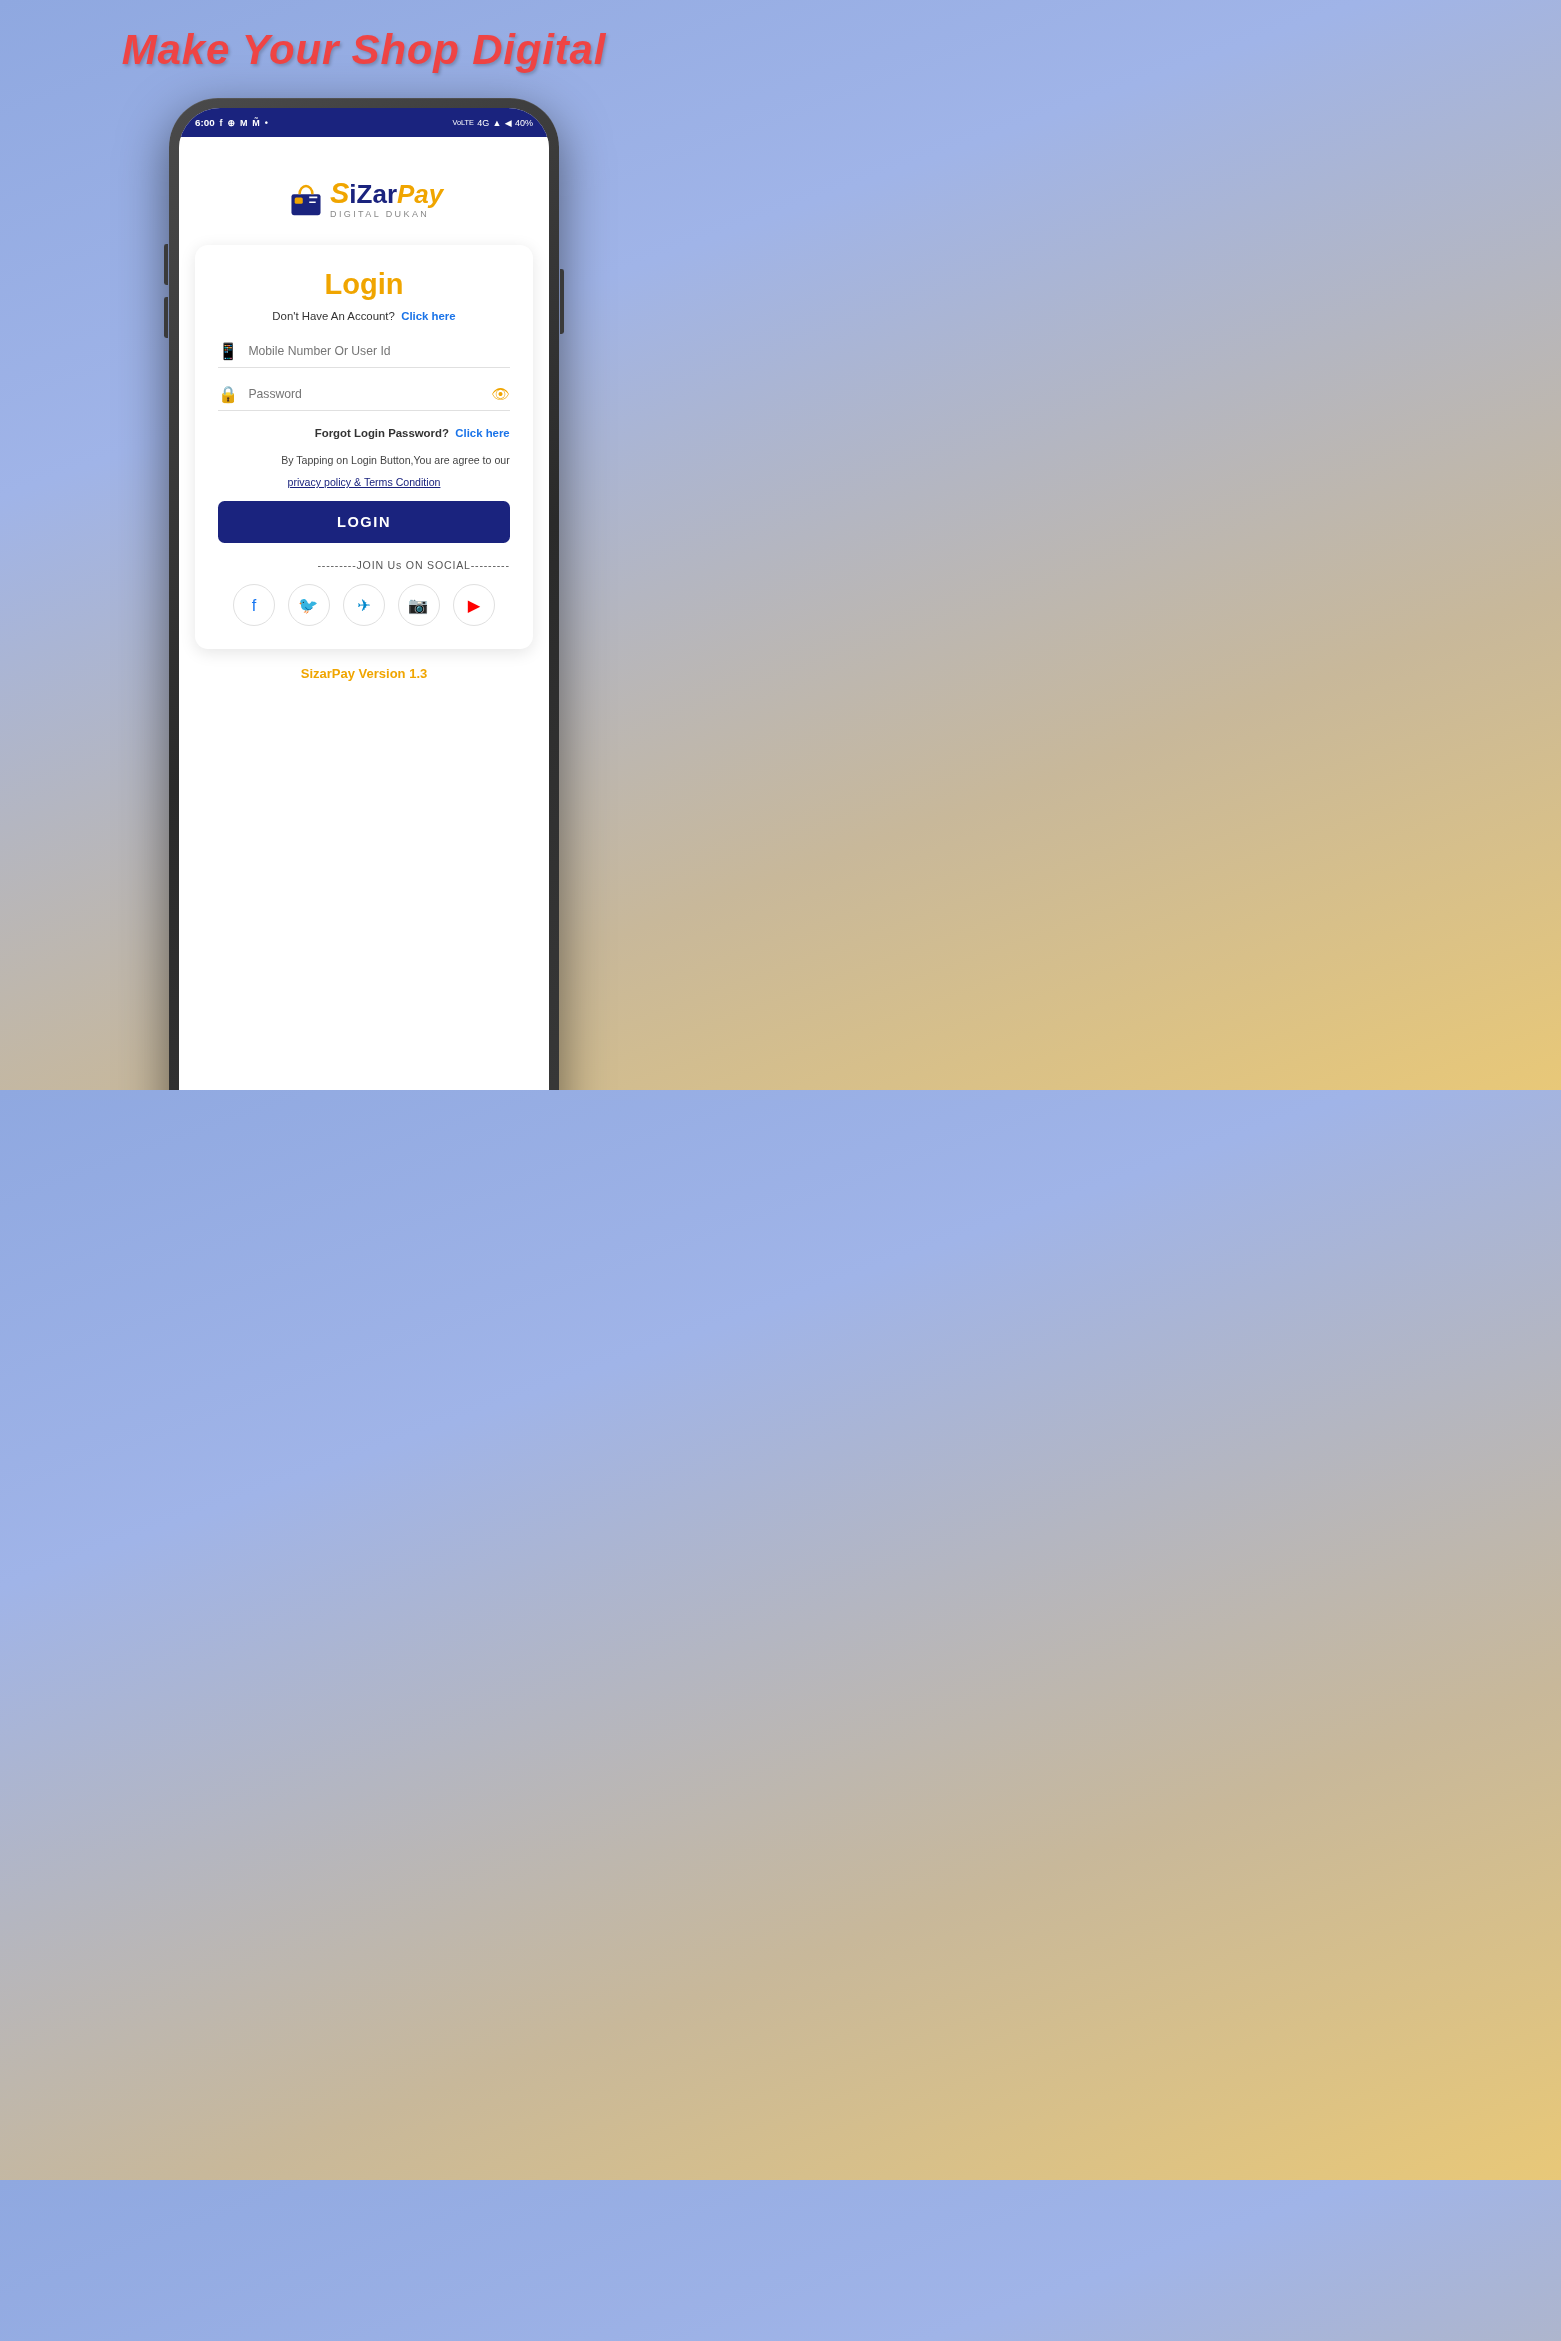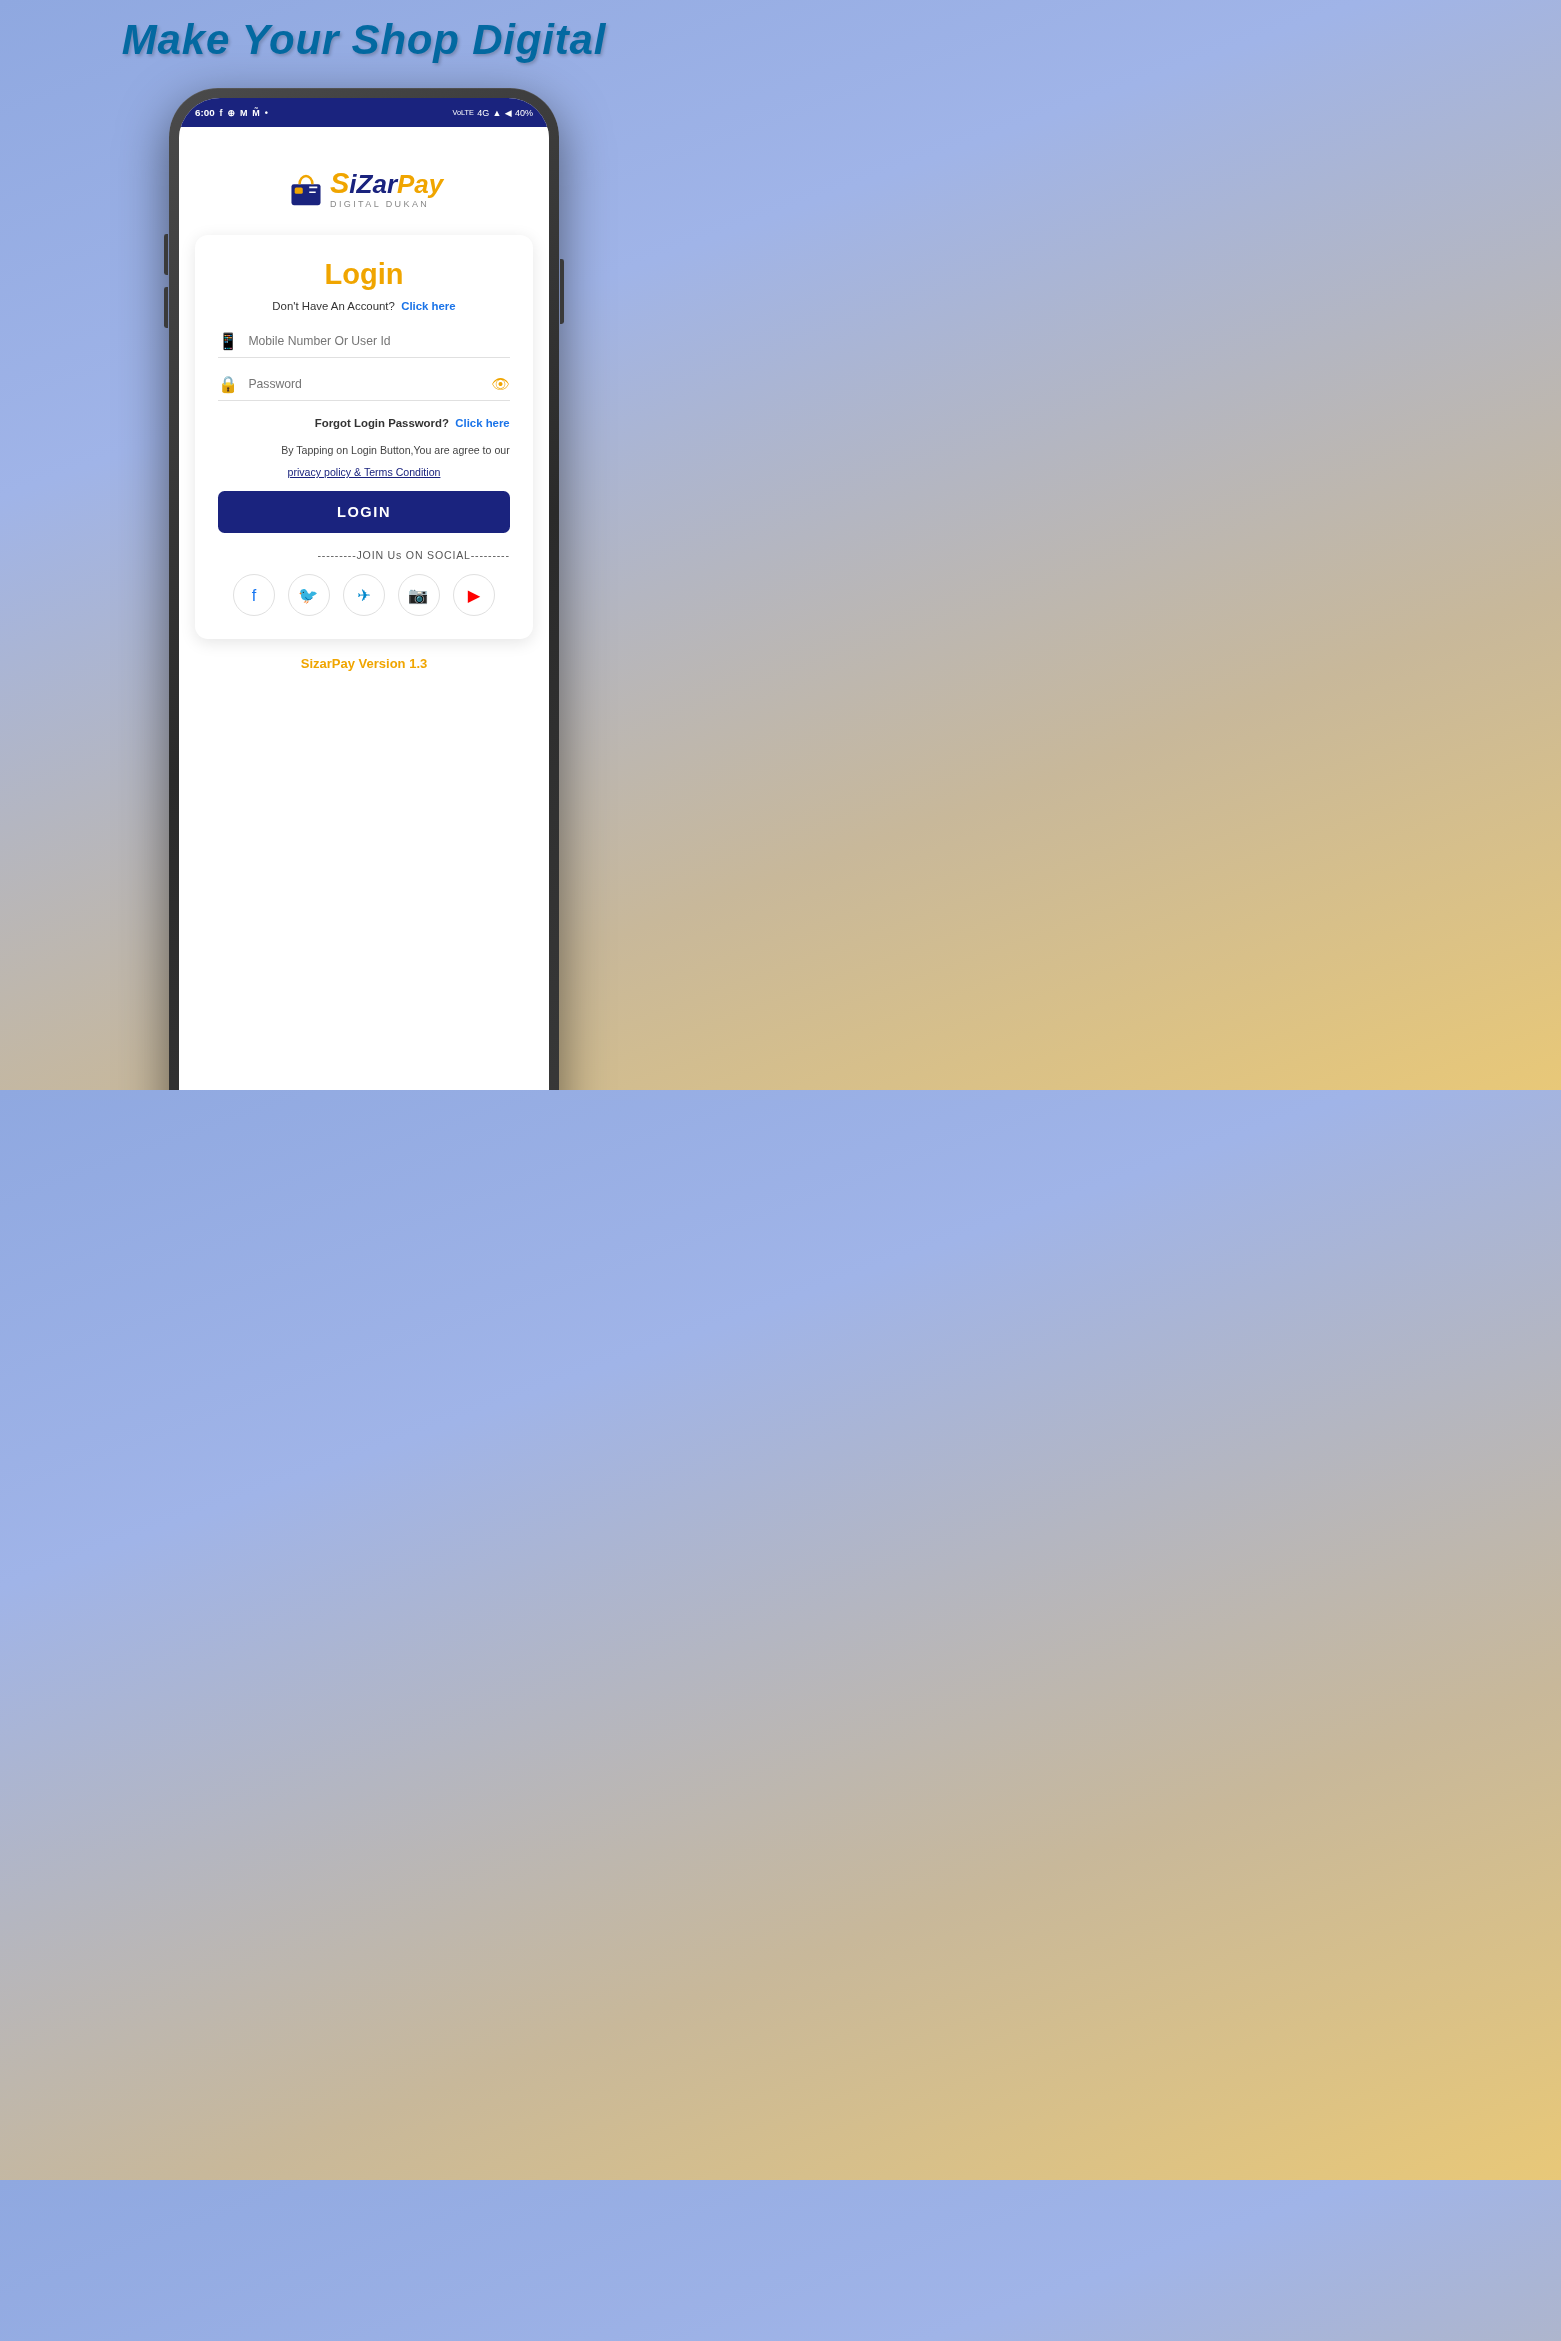--- a/index.html
+++ b/index.html
@@ -9,24 +9,24 @@
       height: 1090px;
       background: linear-gradient(160deg, #8fa8e0 0%, #a0b4e8 30%, #c8b89a 70%, #e8c878 100%);
       display: flex;
       flex-direction: column;
       align-items: center;
       font-family: Arial, sans-serif;
       overflow: hidden;
     }
 
     .page-title {
-      margin-top: 16px;
+      margin-top: 26px;
       font-size: 42px;
       font-weight: 900;
-      color: #0369a1;
+      color: #ef4444;
       text-align: center;
       font-family: Impact, 'Arial Black', sans-serif;
       letter-spacing: 0.8px;
       text-shadow: 1.6px 1.6px 3.3px rgba(0,0,0,0.2);
       font-style: italic;
     }
 
     .phone-wrapper {
       margin-top: 24.4px;
       position: relative;
@@ -120,21 +120,21 @@
       align-items: flex-start;
     }
 
     .logo-text-main {
       font-size: 26px;
       font-weight: bold;
       line-height: 1;
     }
 
     .logo-s { color: #f0a500; font-style: italic; font-size: 29px; }
-    .logo-izar { color: #1a237e; font-style: italic; }
+    .logo-izar { color: #1a237e; }
     .logo-pay { color: #f0a500; font-style: italic; }
 
     .logo-tagline {
       font-size: 9px;
       color: #888;
       letter-spacing: 2.4px;
       text-transform: uppercase;
       margin-top: 1.6px;
     }
 

